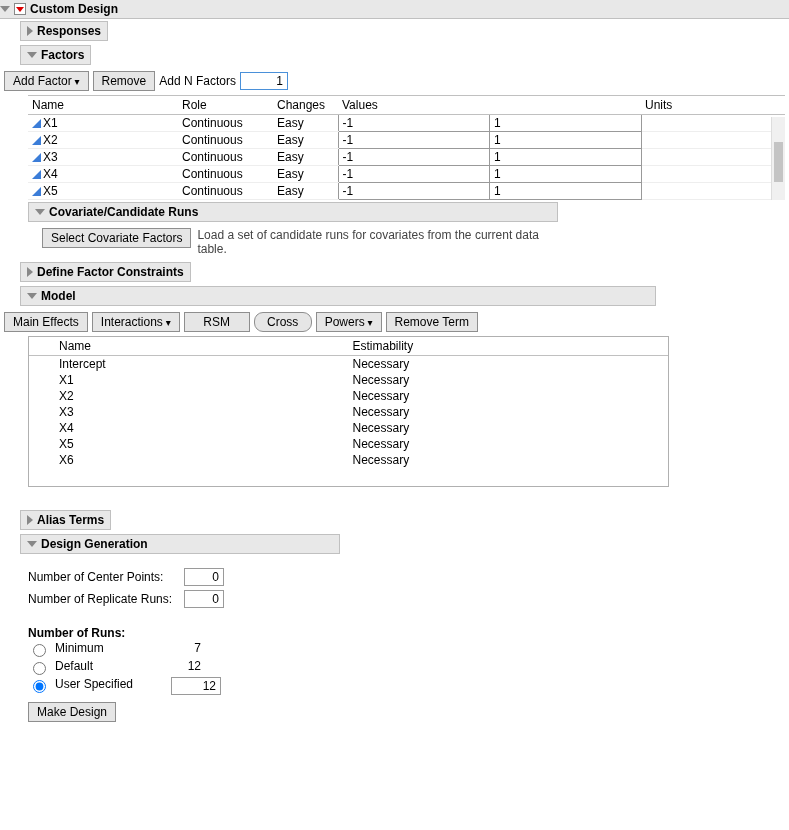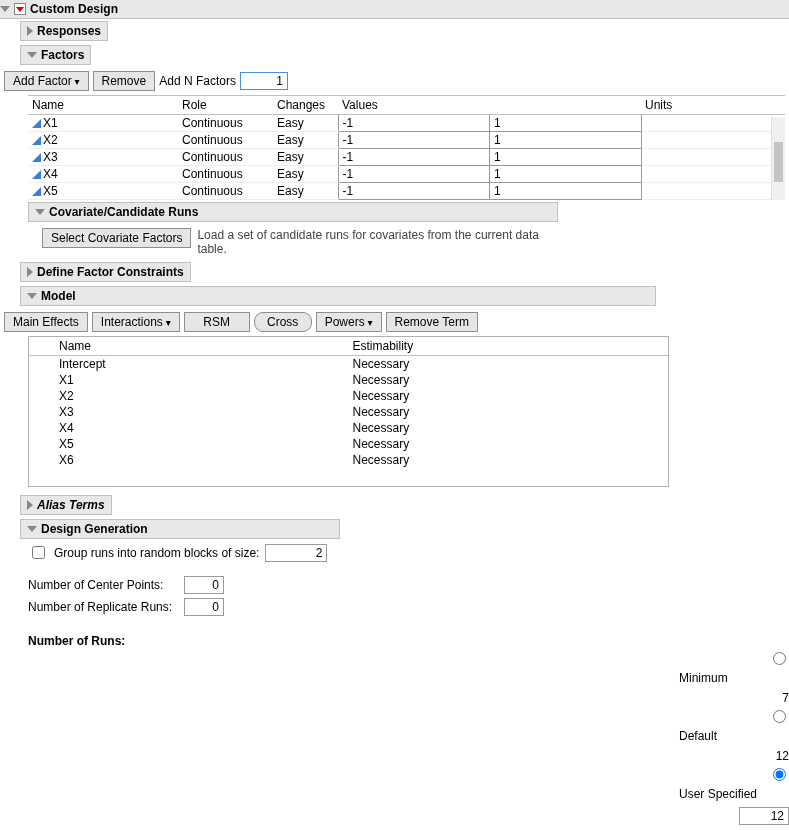--- a/index.html
+++ b/index.html
@@ -188,24 +188,23 @@
     align-items: center;
     gap: 6px;
     padding: 2px 0;
   }
   .chk {
     width: 13px;
     height: 13px;
   }
   .radio-row {
     display: flex;
-    align-items: flex-end;
+    align-items: flex-start;
     gap: 6px;
     padding: 1px 0;
-    flex-direction: column;
   }
   .radio-row label { width: 110px; }
   .radio-val { width: 30px; text-align: right; }
 </style>
 </head>
 <body>
 
 <div class="top-header">
   <span class="disclosure open"></span>
   <span class="red-menu"></span>
@@ -379,40 +378,35 @@
           <td style="padding-left:4px;">Necessary</td>
         </tr>
         <tr>
           <td>X6</td>
           <td style="padding-left:4px;">Necessary</td>
         </tr>
       </tbody>
   </table>
 </div>
 
-<div class="pad-l1" style="margin-top:6px;font-style:italic;">
+<div class="pad-l1" style="margin-top:21px;">
   <div class="section-header">
     <span class="disclosure closed"></span>
     <span>Alias Terms</span>
   </div>
 </div>
 
 <div class="pad-l1">
   <div class="section-header" style="width:320px;">
     <span class="disclosure open"></span>
     <span>Design Generation</span>
   </div>
 </div>
 
 <div class="pad-l2">
-  <div class="dg-row">
-    <input type="checkbox" class="chk" style="">
-    <span>Group runs into random blocks of size:</span>
-    <input class="num-input plain" style="width: 62px;" value="2">
-  </div>
 
   <div style="height:10px;"></div>
 
   <div class="dg-row">
     <span style="width:150px;">Number of Center Points:</span>
     <input class="num-input plain" style="width: 40px;" value="0">
   </div>
   <div class="dg-row">
     <span style="width:150px;">Number of Replicate Runs:</span>
     <input class="num-input plain" style="width: 40px;" value="0">

